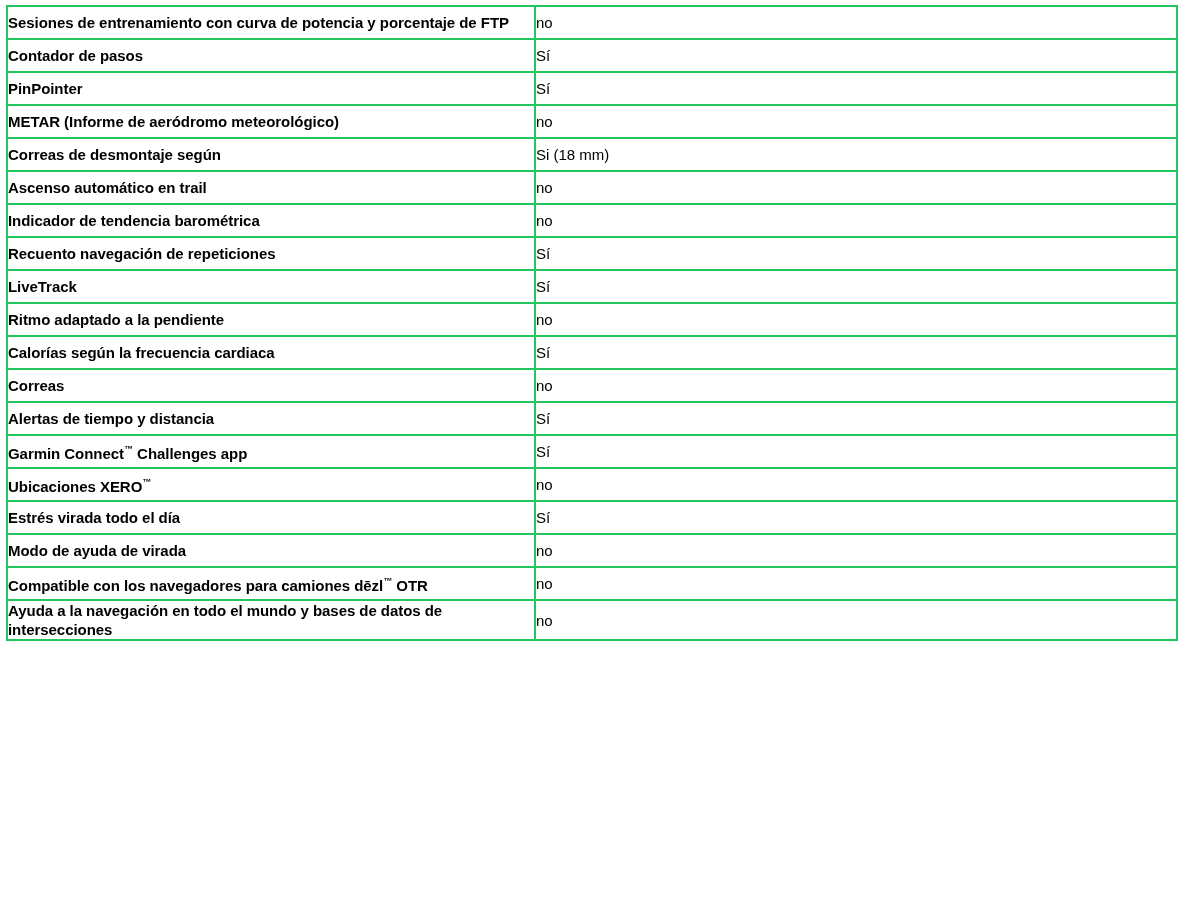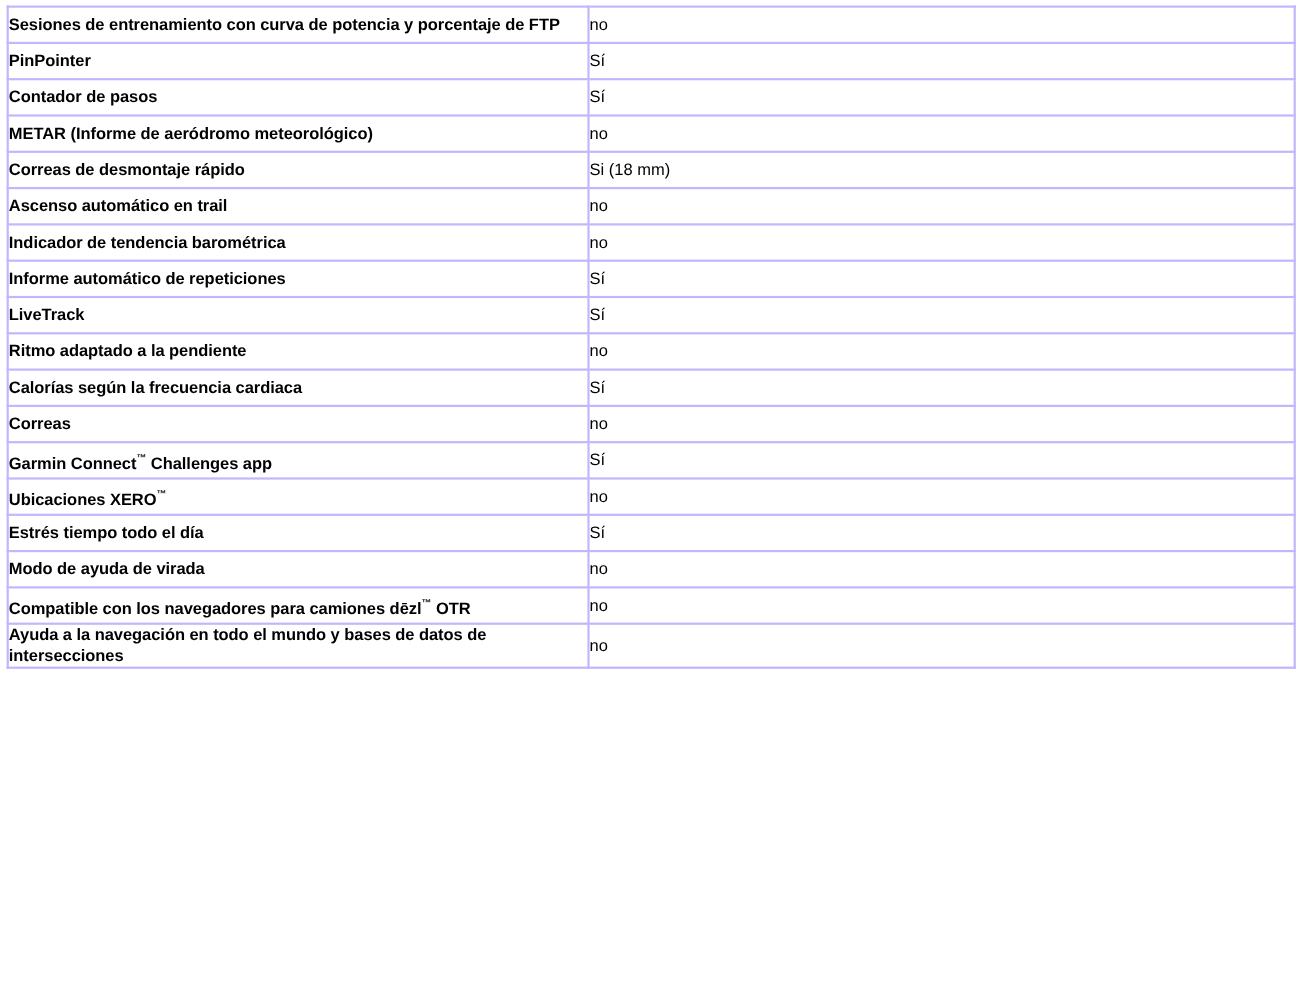--- a/index.html
+++ b/index.html
@@ -28,21 +28,21 @@
     top: 5px;
     width: 1170px;
     border-collapse: collapse;
     table-layout: fixed;
     background: #ffffff;
   }
   table.spec-table col.col-feature { width: 528px; }
   table.spec-table col.col-value   { width: 642px; }
 
   table.spec-table td {
-    border: 2px solid #c4b5fd;
+    border: 2px solid #22c55e;
     padding: 0;
     vertical-align: middle;
     background: #ffffff;
   }
   td.feature-cell {
     padding: 7px 4px 7px 5px;
     font-weight: bold;
     font-size: 15px;
     line-height: 19px;
     letter-spacing: -0.05px;
@@ -78,51 +78,51 @@
       <col class="col-value">
     </colgroup>
     <tbody>
 
       <tr class="row-double">
         <td class="feature-cell">Sesiones de entrenamiento con curva de potencia y porcentaje de FTP</td>
         <td class="value-cell">no</td>
       </tr>
 
       <tr class="row-single">
-        <td class="feature-cell">PinPointer</td>
+        <td class="feature-cell">Contador de pasos</td>
         <td class="value-cell">Sí</td>
       </tr>
 
       <tr class="row-single">
-        <td class="feature-cell">Contador de pasos</td>
+        <td class="feature-cell">PinPointer</td>
         <td class="value-cell">Sí</td>
       </tr>
 
       <tr class="row-single">
         <td class="feature-cell">METAR (Informe de aeródromo meteorológico)</td>
         <td class="value-cell">no</td>
       </tr>
 
       <tr class="row-single">
-        <td class="feature-cell">Correas de desmontaje rápido</td>
+        <td class="feature-cell">Correas de desmontaje según</td>
         <td class="value-cell">Si (18 mm)</td>
       </tr>
 
       <tr class="row-single">
         <td class="feature-cell">Ascenso automático en trail</td>
         <td class="value-cell">no</td>
       </tr>
 
       <tr class="row-single">
         <td class="feature-cell">Indicador de tendencia barométrica</td>
         <td class="value-cell">no</td>
       </tr>
 
       <tr class="row-single">
-        <td class="feature-cell">Informe automático de repeticiones</td>
+        <td class="feature-cell">Recuento navegación de repeticiones</td>
         <td class="value-cell">Sí</td>
       </tr>
 
       <tr class="row-single">
         <td class="feature-cell">LiveTrack</td>
         <td class="value-cell">Sí</td>
       </tr>
 
       <tr class="row-single">
         <td class="feature-cell">Ritmo adaptado a la pendiente</td>
@@ -133,33 +133,37 @@
         <td class="feature-cell">Calorías según la frecuencia cardiaca</td>
         <td class="value-cell">Sí</td>
       </tr>
 
 
       <tr class="row-single">
         <td class="feature-cell">Correas</td>
         <td class="value-cell">no</td>
       </tr>
 
+      <tr class="row-single">
+        <td class="feature-cell">Alertas de tiempo y distancia</td>
+        <td class="value-cell">Sí</td>
+      </tr>
 
       <tr class="row-single">
         <td class="feature-cell">Garmin Connect<span class="tm">™</span> Challenges app</td>
         <td class="value-cell">Sí</td>
       </tr>
 
       <tr class="row-single">
         <td class="feature-cell">Ubicaciones XERO<span class="tm">™</span></td>
         <td class="value-cell">no</td>
       </tr>
 
       <tr class="row-single">
-        <td class="feature-cell">Estrés tiempo todo el día</td>
+        <td class="feature-cell">Estrés virada todo el día</td>
         <td class="value-cell">Sí</td>
       </tr>
 
       <tr class="row-single">
         <td class="feature-cell">Modo de ayuda de virada</td>
         <td class="value-cell">no</td>
       </tr>
 
       <tr class="row-single">
         <td class="feature-cell nowrap">Compatible con los navegadores para camiones dēzl<span class="tm">™</span> OTR</td>

